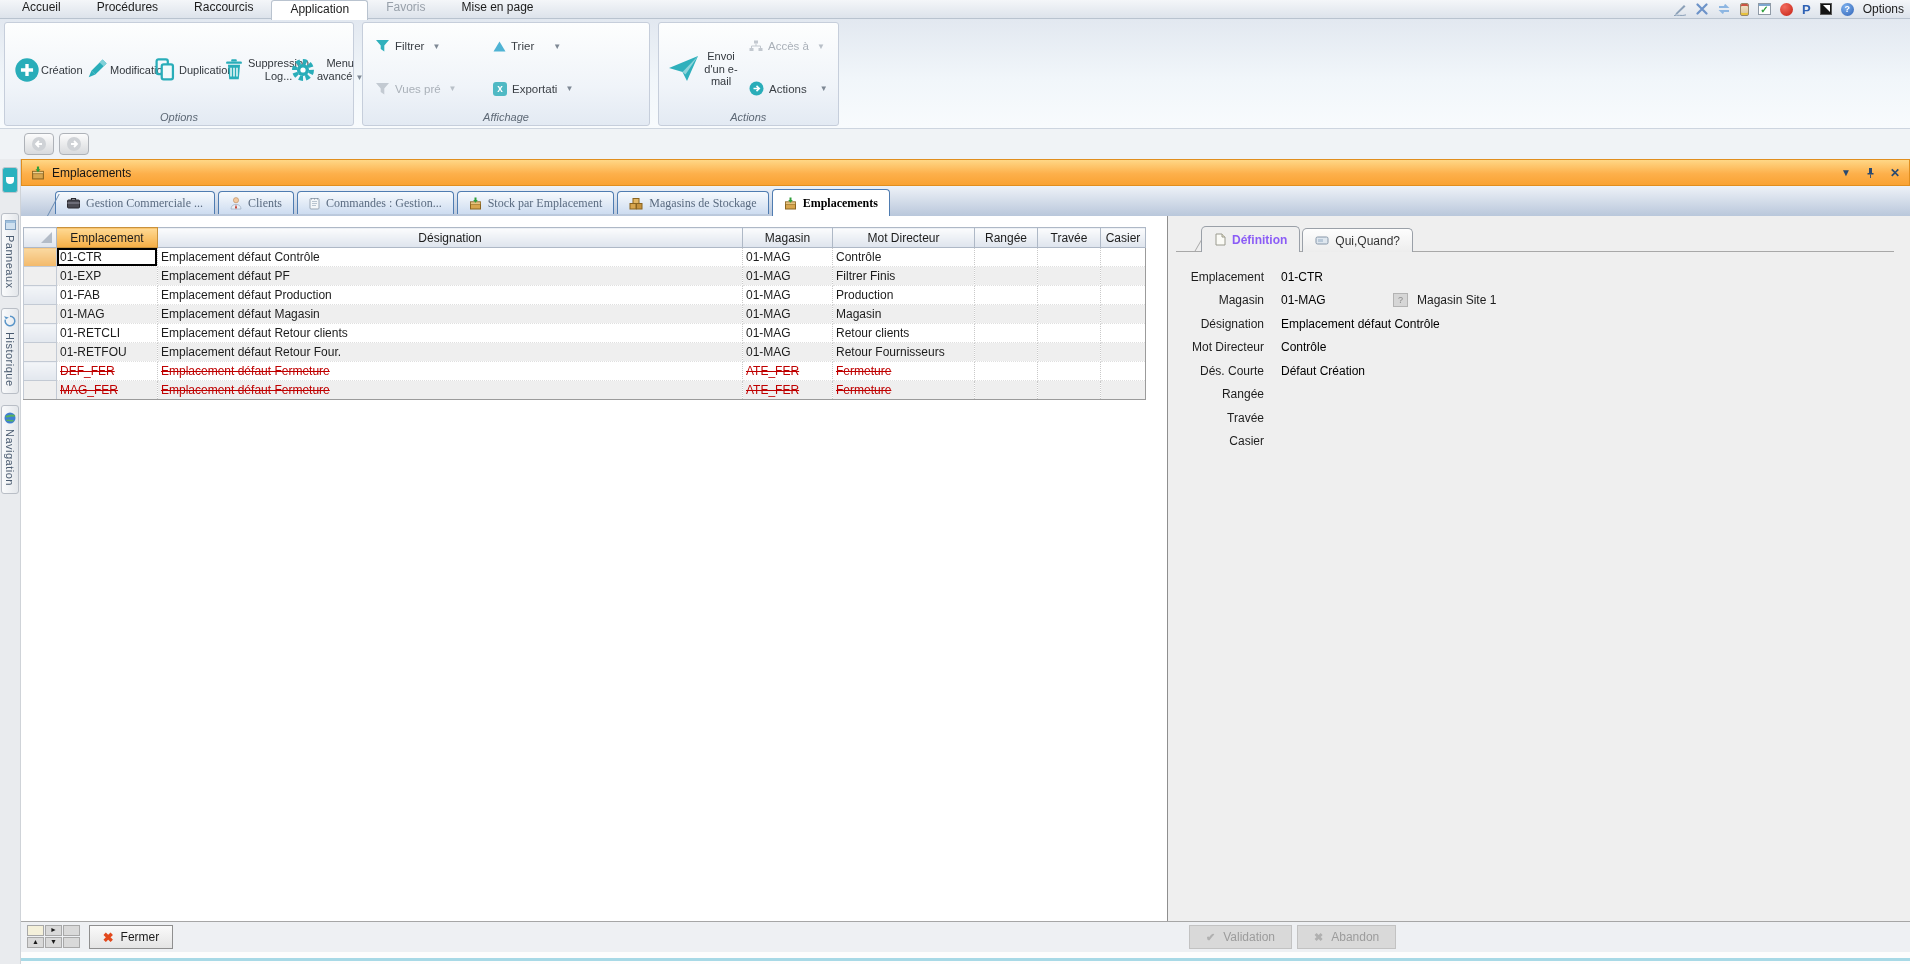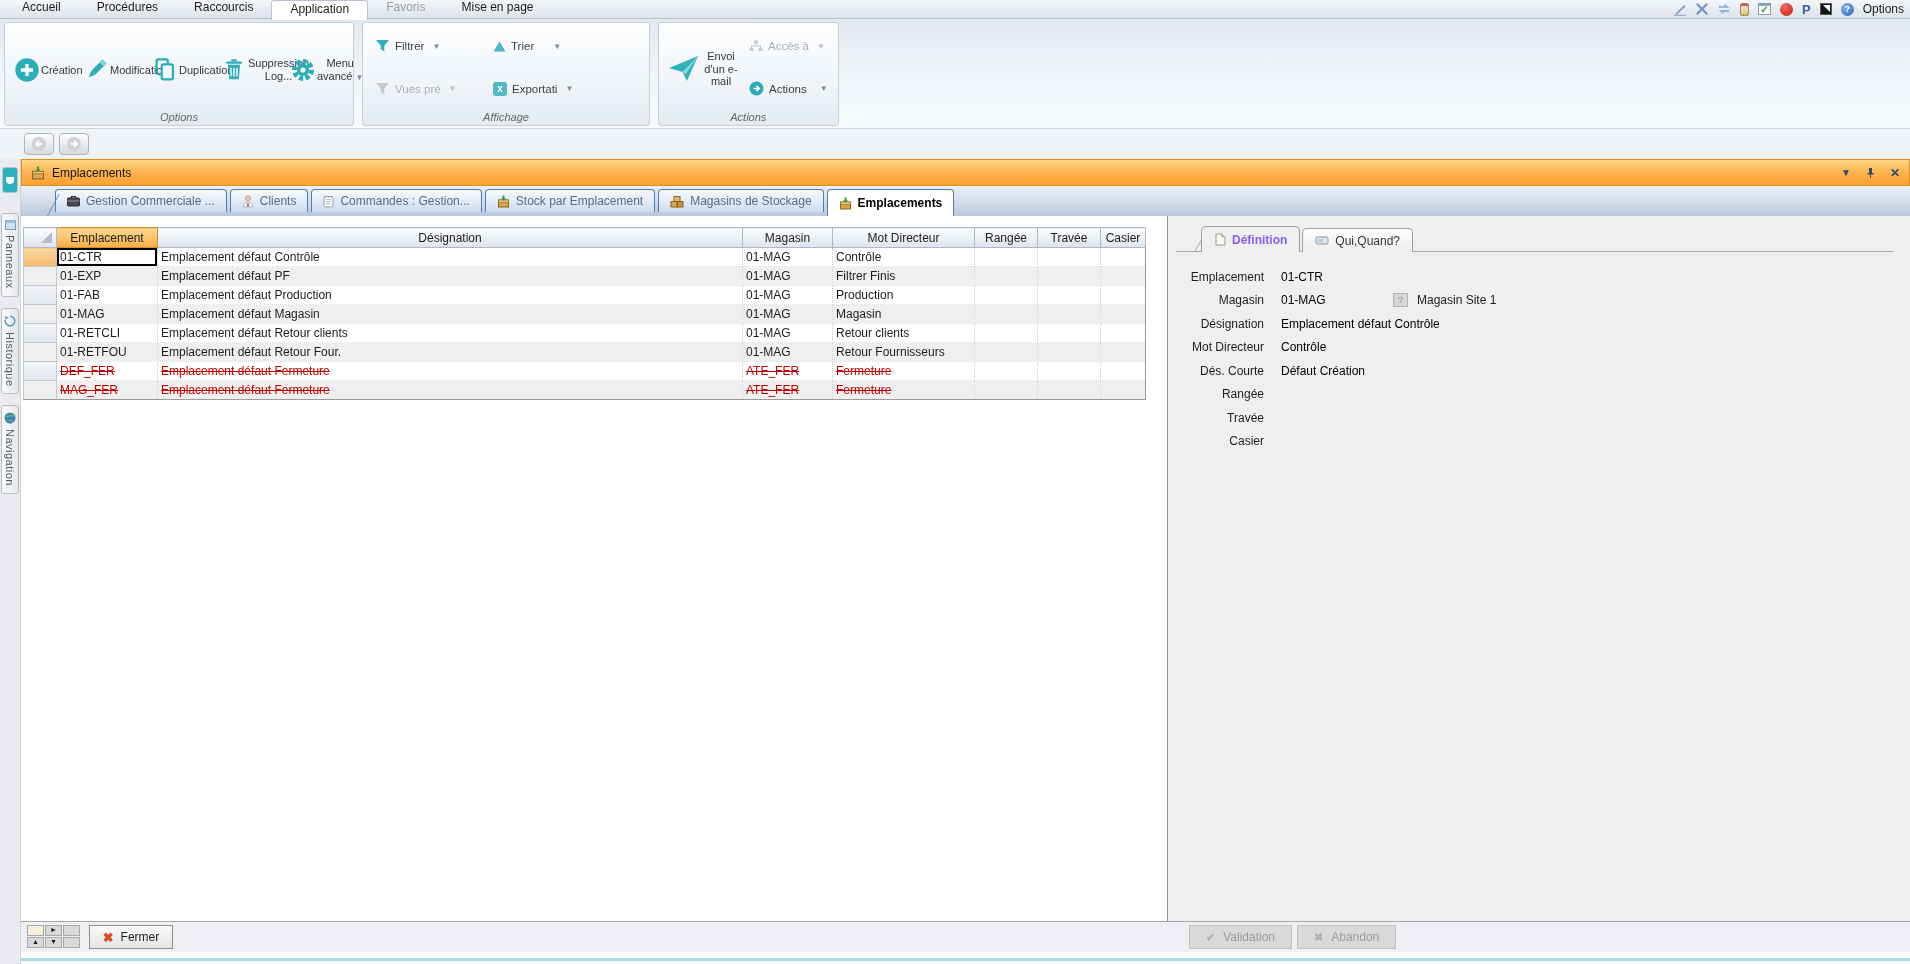--- a/index.html
+++ b/index.html
@@ -412,21 +412,21 @@
               <rect x="1.5" y="6" width="6" height="1.5" fill="#2a4a70"></rect>
               <rect x="4.1" y="7.5" width="0.9" height="3.5" fill="#2a4a70"></rect>
             </svg>
         </span>
         <span class="tb-close">✕</span>
       </div>
     </div>
 
     <div class="tabrow">
       <div class="slant"></div>
-      <span id="doc-tabs" style="display:flex;align-items:flex-start;">
+      <span id="doc-tabs" style="display:flex;align-items:center;font-family:Liberation Serif, serif;">
           <div class="dtab">
             <span class="ico">
               <svg width="13" height="12" viewBox="0 0 13 12">
                 <rect x="0.5" y="3" width="12" height="8" rx="1" fill="#4a4a52" stroke="#2b2b31"></rect>
                 <path d="M4.5 3V1.5h4V3" fill="none" stroke="#2b2b31" stroke-width="1.2"></path>
                 <rect x="0.5" y="5" width="12" height="2" fill="#6d6d78"></rect>
               </svg>
             </span>
             <span>Gestion Commerciale ...</span>
           </div>

